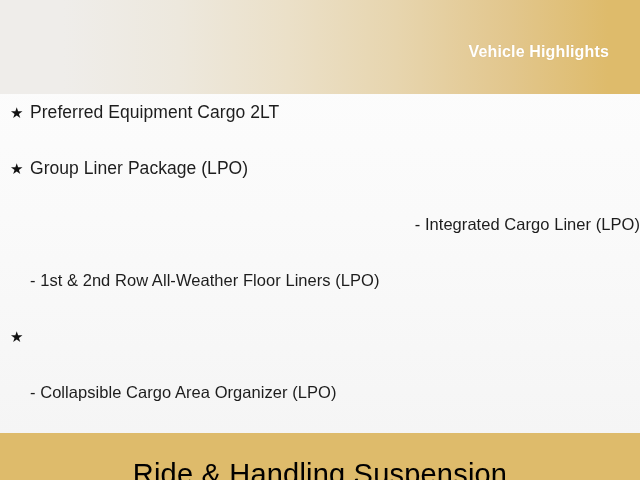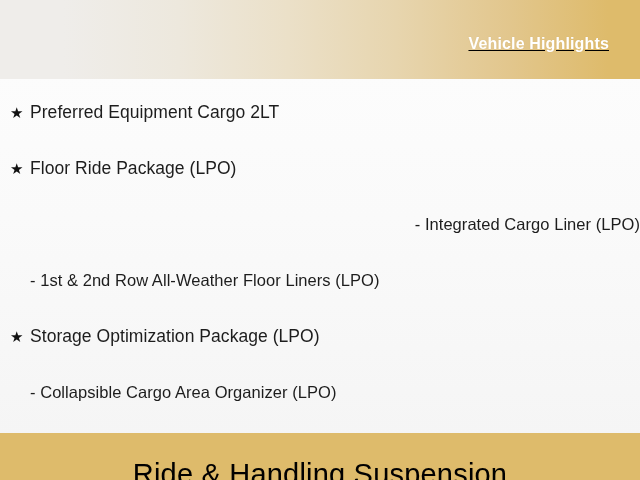--- a/index.html
+++ b/index.html
@@ -23,34 +23,33 @@
     background: linear-gradient(to bottom, #FDFDFD 0%, #FAFAFA 45%, #F4F4F4 100%);
     overflow: hidden;
   }
 
   
   .header {
     position: absolute;
     left: 0;
     top: 0;
     width: 640px;
-    height: 79px;
+    height: 94px;
     background: linear-gradient(to right,
         #EFEDEA 0%,
         #EFEDEA 10%,
         #EDE8DD 28%,
         #EBE0C8 45%,
         #E7D5AE 62%,
         #E2C68C 80%,
         #DEBB6B 95%,
         #DEBB6B 100%);
     display: flex;
     align-items: center;
     justify-content: flex-end;
-    text-decoration: underline;
   }
   .header-title {
     color: #FFFFFF;
     font-size: 16px;
     font-weight: bold;
     letter-spacing: 0.15px;
     padding-right: 31px;
     padding-top: 9px;
     white-space: nowrap;
     text-shadow: 0 0 1px rgba(190,150,80,0.30);
@@ -131,36 +130,35 @@
 
   <div class="features">
 
     <div class="feature-row" style="top:17px;">
       <span class="bullet-star">★</span>
       <span class="feature-text">Preferred Equipment Cargo 2LT</span>
     </div>
 
     <div class="feature-row" style="top:73px;">
       <span class="bullet-star">★</span>
-      <span class="feature-text">Floor Ride Package (LPO)</span>
+      <span class="feature-text">Group Liner Package (LPO)</span>
     </div>
 
     <div class="feature-row" style="top:129px;justify-content:flex-end;">
       <span class="bullet-spacer"></span>
       <span class="feature-text sub">- Integrated Cargo Liner (LPO)</span>
     </div>
 
     <div class="feature-row" style="top:185px;">
       <span class="bullet-spacer"></span>
       <span class="feature-text sub">- 1st &amp; 2nd Row All-Weather Floor Liners (LPO)</span>
     </div>
 
     <div class="feature-row" style="top:241px;">
       <span class="bullet-star">★</span>
-      <span class="feature-text">Storage Optimization Package (LPO)</span>
     </div>
 
     <div class="feature-row" style="top:297px;">
       <span class="bullet-spacer"></span>
       <span class="feature-text sub">- Collapsible Cargo Area Organizer (LPO)</span>
     </div>
 
   </div>
 
   <div class="footer">

